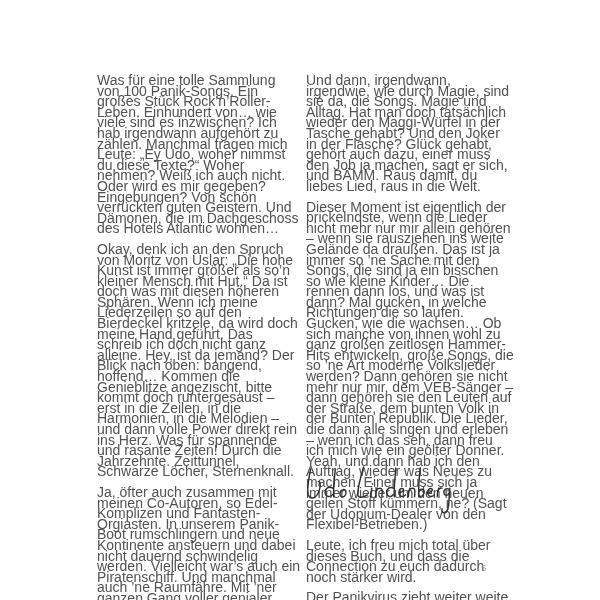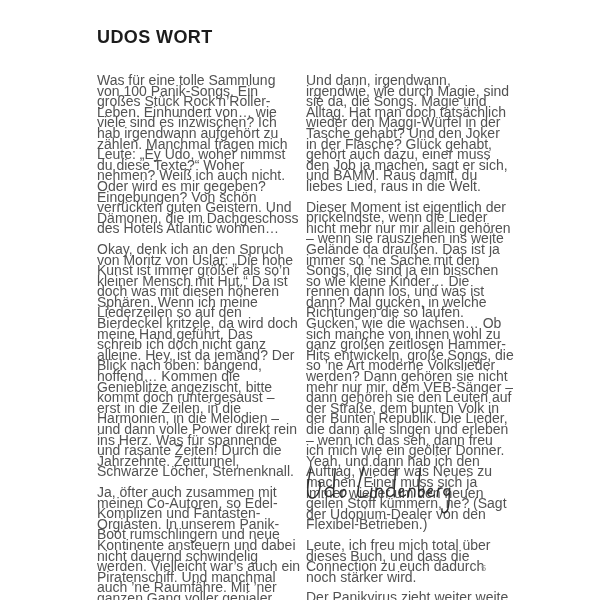--- a/index.html
+++ b/index.html
@@ -48,21 +48,20 @@
     top: 562px;
     font-size: 9.5px;
     color: #9a9a9a;
   }
 </style>
 </head>
 <body>
 
 <div class="page">
 
-  <h1 class="title">UDOS WORT</h1>
 
   <div class="col col-left">
       <p class="para">Was für eine tolle Sammlung von 100 Panik-Songs. Ein großes Stück Rock’n’Roller-Leben. Einhundert von… wie viele sind es inzwischen? Ich hab irgendwann aufgehört zu zählen. Manchmal fragen mich Leute: „Ey Udo, woher nimmst du diese Texte?“ Woher nehmen? Weiß ich auch nicht. Oder wird es mir gegeben? Eingebungen? Von schön verrückten guten Geistern. Und Dämonen, die im Dachgeschoss des Hotels Atlantic wohnen…</p>
       <p class="para">Okay, denk ich an den Spruch von Moritz von Uslar: „Die hohe Kunst ist immer größer als so’n kleiner Mensch mit Hut.“ Da ist doch was mit diesen höheren Sphären. Wenn ich meine Liederzeilen so auf den Bierdeckel kritzele, da wird doch meine Hand geführt. Das schreib ich doch nicht ganz alleine. Hey, ist da jemand? Der Blick nach oben: bangend, hoffend… Kommen die Genieblitze angezischt, bitte kommt doch runtergesaust – erst in die Zeilen, in die Harmonien, in die Melodien – und dann volle Power direkt rein ins Herz. Was für spannende und rasante Zeiten! Durch die Jahrzehnte. Zeittunnel, Schwarze Löcher, Sternenknall.</p>
       <p class="para">Ja, öfter auch zusammen mit meinen Co-Autoren, so Edel-Komplizen und Fantasten-Orgiasten. In unserem Panik-Boot rumschlingern und neue Kontinente ansteuern und dabei nicht dauernd schwindelig werden. Vielleicht war’s auch ein Piratenschiff. Und manchmal auch ’ne Raumfähre. Mit ’ner ganzen Gang voller genialer Verrückter (vom Normalo weg ver-rückt) auf Abenteuer-Entdecker-Tour, ein Leben lang. Naja, und natürlich auch immer wie ein Detektiv, in allen Etagen der Gesellschaft, vom härtesten Underground bis hoch ins Kanzleramt, muss er recherchieren und der Wahrheit auf die Schliche kommen. Das ist der Job des echten Songtexters.</p>
     </div>
 
   <div class="col col-right">
       <p class="para">Und dann, irgendwann, irgendwie, wie durch Magie, sind sie da, die Songs. Magie und Alltag. Hat man doch tatsächlich wieder den Maggi-Würfel in der Tasche gehabt? Und den Joker in der Flasche? Glück gehabt, gehört auch dazu, einer muss den Job ja machen, sagt er sich, und BÄMM. Raus damit, du liebes Lied, raus in die Welt.</p>
       <p class="para">Dieser Moment ist eigentlich der prickelndste, wenn die Lieder nicht mehr nur mir allein gehören – wenn sie rausziehen ins weite Gelände da draußen. Das ist ja immer so ’ne Sache mit den Songs, die sind ja ein bisschen so wie kleine Kinder… Die rennen dann los, und was ist dann? Mal gucken, in welche Richtungen die so laufen. Gucken, wie die wachsen… Ob sich manche von ihnen wohl zu ganz großen zeitlosen Hammer-Hits entwickeln, große Songs, die so ’ne Art moderne Volkslieder werden? Dann gehören sie nicht mehr nur mir, dem VEB-Sänger – dann gehören sie den Leuten auf der Straße, dem bunten Volk in der Bunten Republik. Die Lieder, die dann alle singen und erleben – wenn ich das seh, dann freu ich mich wie ein geölter Donner. Yeah, und dann hab ich den Auftrag, wieder was Neues zu machen. Einer muss sich ja immer wieder um den neuen geilen Stoff kümmern, ne? (Sagt der Udopium-Dealer von den Flexibel-Betrieben.)</p>

